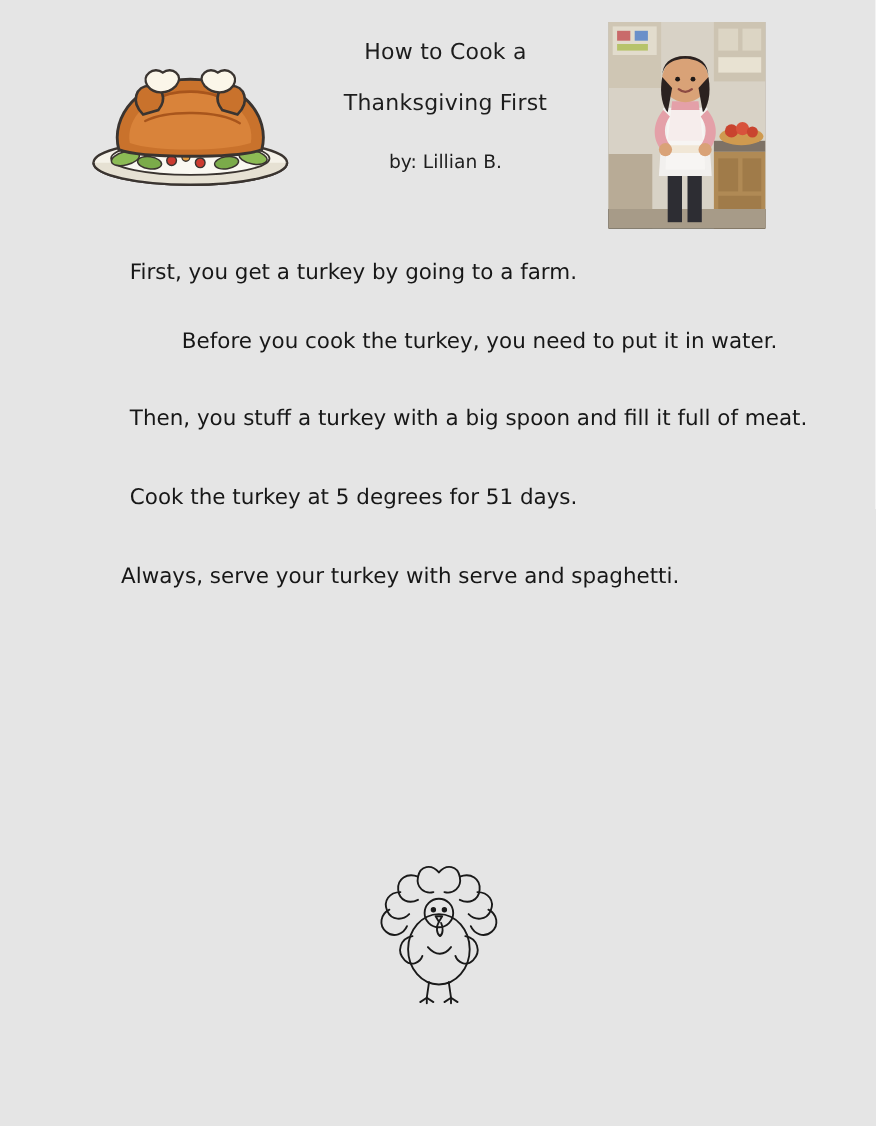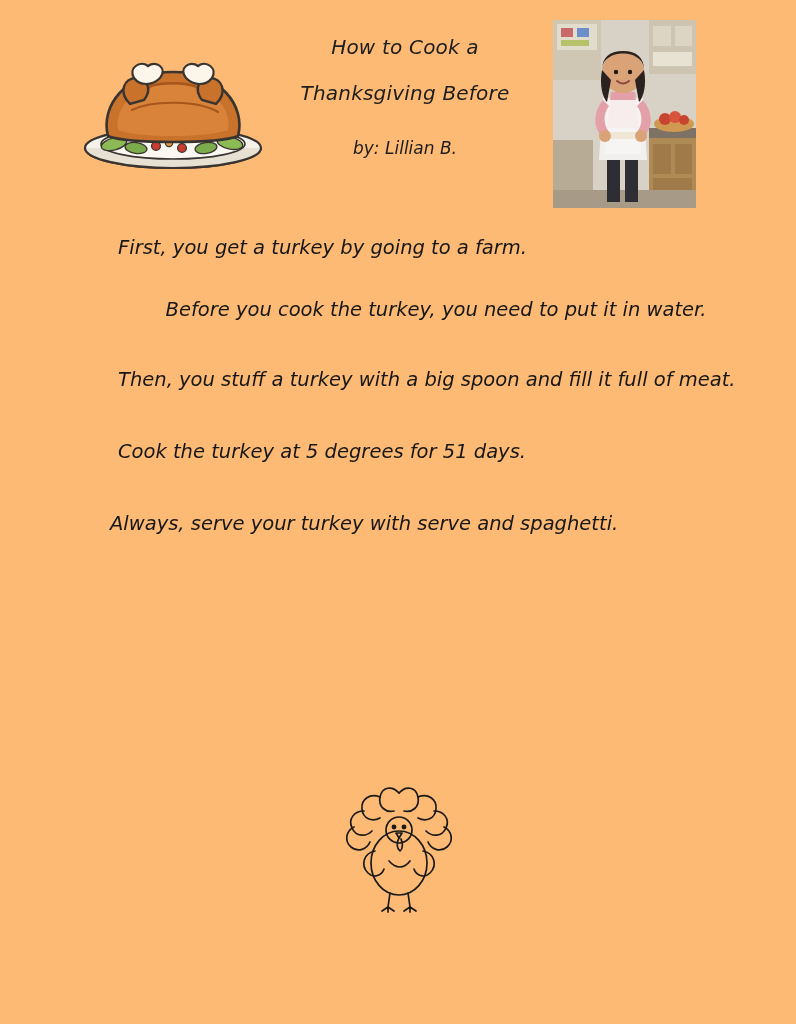--- a/index.html
+++ b/index.html
@@ -12,22 +12,21 @@
     height: 1024px;
     position: relative;
     font-family: "DejaVu Sans", sans-serif;
     color: #1a1a1a;
     overflow: hidden;
   }
   .page {
     position: relative;
     width: 796px;
     height: 1024px;
-    background: #fdba74;
-    font-style: italic;
+    background: #e5e5e5;
   }
 
   
   .header {
     position: relative;
     height: 215px;
   }
   .turkey-photo-illustration {
     position: absolute;
     left: 78px;
@@ -127,21 +126,21 @@
         <path d="M52 60 C40 48, 46 34, 58 34 C70 34, 74 46, 66 56 Z" fill="#c9722c" stroke="#3a3430" stroke-width="2.4"></path>
         <path d="M138 60 C150 48, 144 34, 132 34 C120 34, 116 46, 124 56 Z" fill="#c9722c" stroke="#3a3430" stroke-width="2.4"></path>
 
         <path d="M56 34 C50 24, 62 16, 70 22 C78 16, 90 24, 82 34 C74 42, 62 42, 56 34 Z" fill="#fbf6e9" stroke="#3a3430" stroke-width="2.2"></path>
         <path d="M134 34 C140 24, 128 16, 120 22 C112 16, 100 24, 108 34 C116 42, 128 42, 134 34 Z" fill="#fbf6e9" stroke="#3a3430" stroke-width="2.2"></path>
       </svg>
     </div>
 
     <div class="title-block">
       <div class="title-line">How to Cook a</div>
-      <div class="title-line">Thanksgiving Before</div>
+      <div class="title-line">Thanksgiving First</div>
       <div class="byline">by: Lillian B.</div>
     </div>
 
     <div class="student-photo">
       <svg viewBox="0 0 143 188" width="143" height="188" xmlns="http://www.w3.org/2000/svg">
 
         <rect x="0" y="0" width="143" height="188" fill="#d8d2c6"></rect>
 
         <rect x="0" y="0" width="48" height="60" fill="#cfc6b4"></rect>
         <rect x="4" y="4" width="40" height="26" fill="#e2dccd"></rect>

